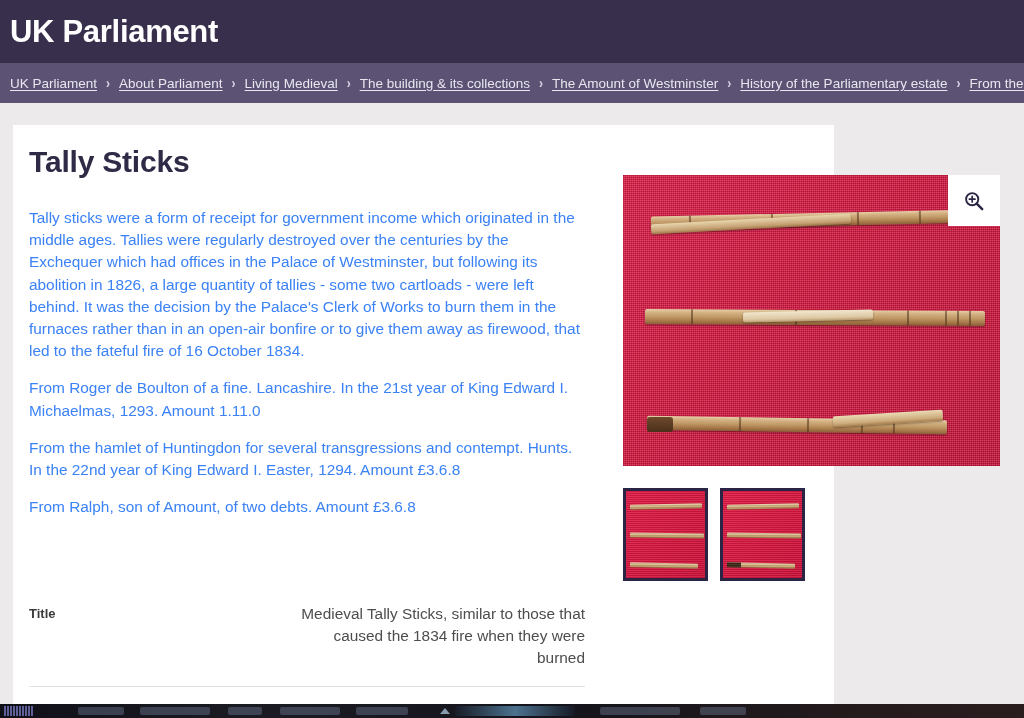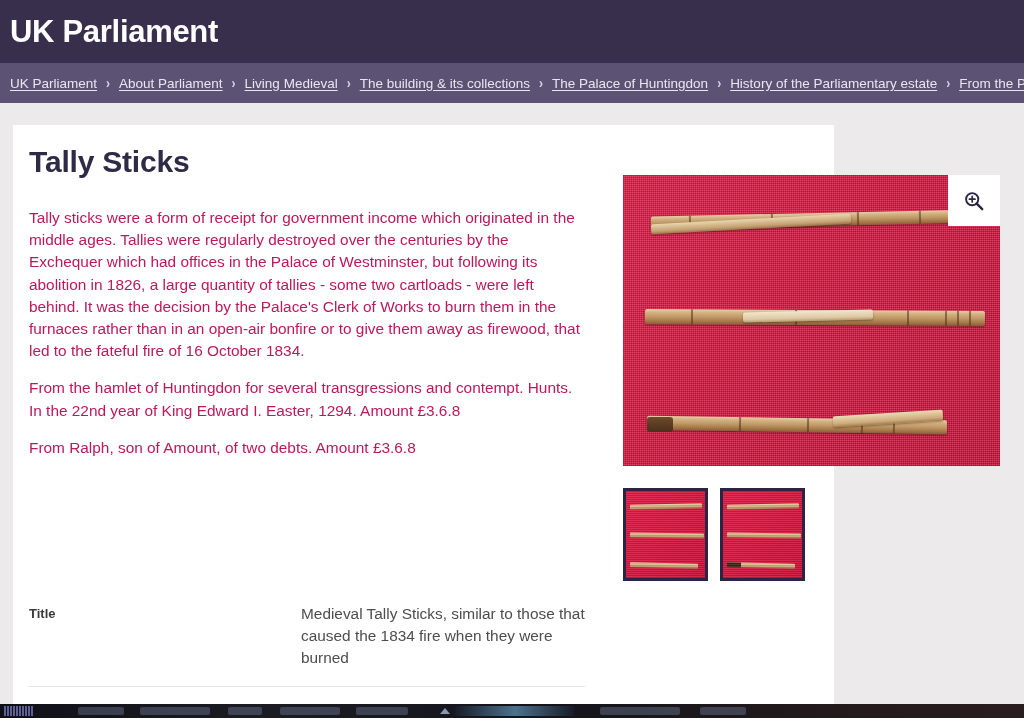--- a/index.html
+++ b/index.html
@@ -81,21 +81,21 @@
     margin: 0;
   }
 
   
   .left-col {
     position: absolute;
     top: 82px; left: 16px;
     width: 556px;
   }
   .body-para {
-    color: #be185d;
+    color: #3b82f6;
     font-size: 15.4px;
     line-height: 22.2px;
     margin: 0 0 15px 0;
   }
 
   
   .def-row {
     position: absolute;
     top: 478px; left: 16px;
     width: 556px;
@@ -107,20 +107,21 @@
     color: #3a3a3a;
     font-size: 13px;
     font-weight: bold;
     line-height: 22.2px;
   }
   .def-desc {
     flex: 1;
     color: #4d4d4d;
     font-size: 15.4px;
     line-height: 22.2px;
+    text-align: right;
   }
   .def-divider {
     position: absolute;
     top: 561px; left: 16px;
     width: 556px; height: 1px;
     background: #e2e2e2;
   }
 
   
   .gallery {
@@ -283,33 +284,34 @@
 
   <nav class="breadcrumb-bar">
     <a class="crumb">UK Parliament</a>
     <span class="crumb-sep">›</span>
     <a class="crumb">About Parliament</a>
     <span class="crumb-sep">›</span>
     <a class="crumb">Living Medieval</a>
     <span class="crumb-sep">›</span>
     <a class="crumb">The building &amp; its collections</a>
     <span class="crumb-sep">›</span>
-    <a class="crumb">The Palace of Huntingdon</a>
+    <a class="crumb">The Amount of Westminster</a>
     <span class="crumb-sep">›</span>
     <a class="crumb">History of the Parliamentary estate</a>
     <span class="crumb-sep">›</span>
     <a class="crumb">From the Pa</a>
   </nav>
 
   <main class="content-card">
 
     <h1 class="page-title">Tally Sticks</h1>
 
     <div class="left-col">
       <p class="body-para">Tally sticks were a form of receipt for government income which originated in the middle ages. Tallies were regularly destroyed over the centuries by the Exchequer which had offices in the Palace of Westminster, but following its abolition in 1826, a large quantity of tallies - some two cartloads - were left behind. It was the decision by the Palace's Clerk of Works to burn them in the furnaces rather than in an open-air bonfire or to give them away as firewood, that led to the fateful fire of 16 October 1834.</p>
+      <p class="body-para">From Roger de Boulton of a fine. Lancashire. In the 21st year of King Edward I. Michaelmas, 1293. Amount 1.11.0</p>
       <p class="body-para">From the hamlet of Huntingdon for several transgressions and contempt. Hunts. In the 22nd year of King Edward I. Easter, 1294. Amount £3.6.8</p>
       <p class="body-para">From Ralph, son of Amount, of two debts. Amount £3.6.8</p>
     </div>
 
     <div class="def-row">
       <div class="def-term">Title</div>
       <div class="def-desc">Medieval Tally Sticks, similar to those that caused the 1834 fire when they were burned</div>
     </div>
     <div class="def-divider"></div>
 

